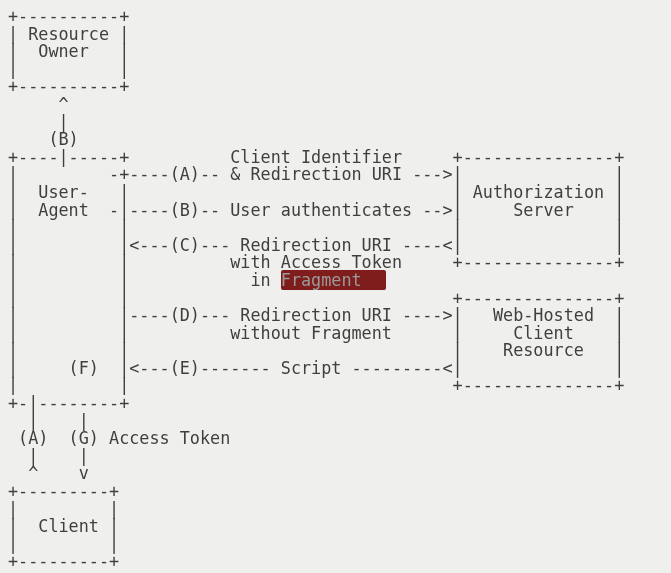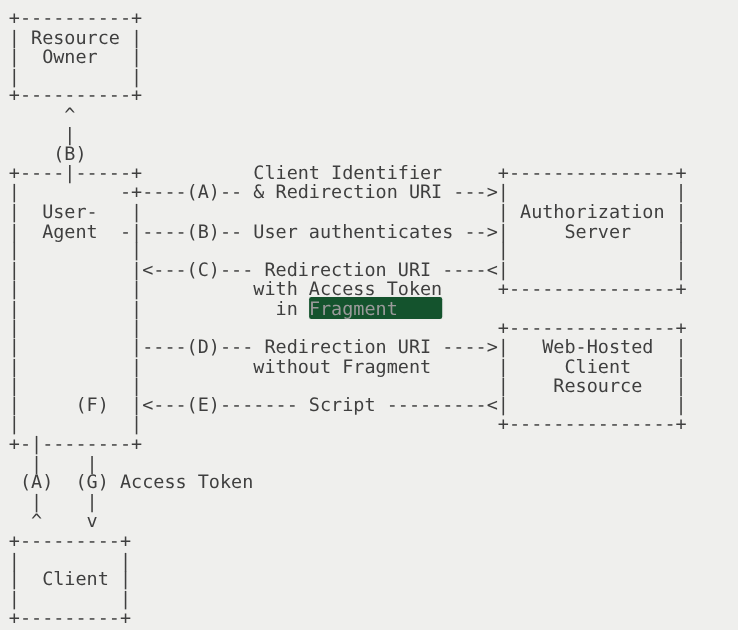--- a/index.html
+++ b/index.html
@@ -18,23 +18,23 @@
   pre.ascii {
     font-family: "DejaVu Sans Mono", "Liberation Mono", monospace;
     font-size: 16.8px;
     line-height: 17.6px;
     color: #3f3f3f;
     padding: 8px 0 0 8px;
     white-space: pre;
     letter-spacing: 0;
   }
   .selection {
-    background: #14532d;
+    background: #7f1d1d;
     color: #9a9a9a;
-    padding-right: 40px;
+    padding-right: 24px;
     border-radius: 2px;
     box-shadow: 0 0 2px rgba(0,0,0,0.05);
   }
 </style>
 </head>
 <body>
 
 <div class="screen">
     <pre class="ascii"><span>+----------+
 | Resource |

